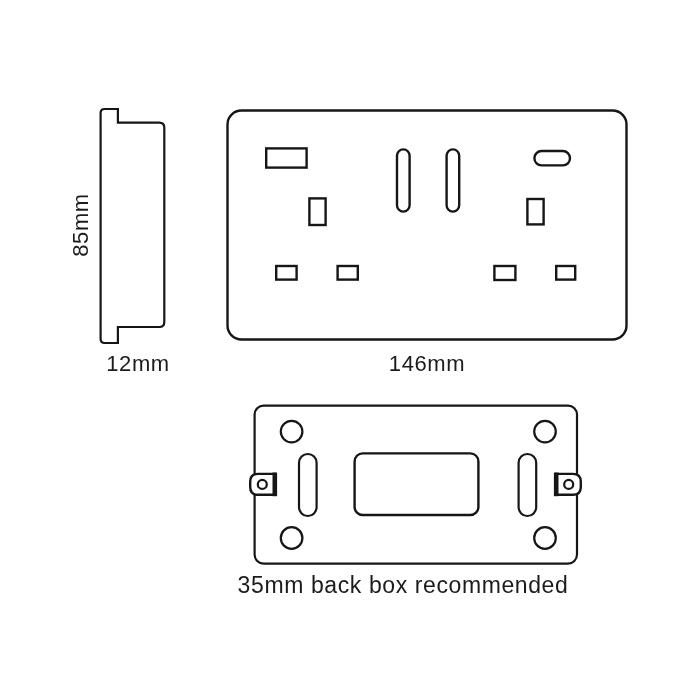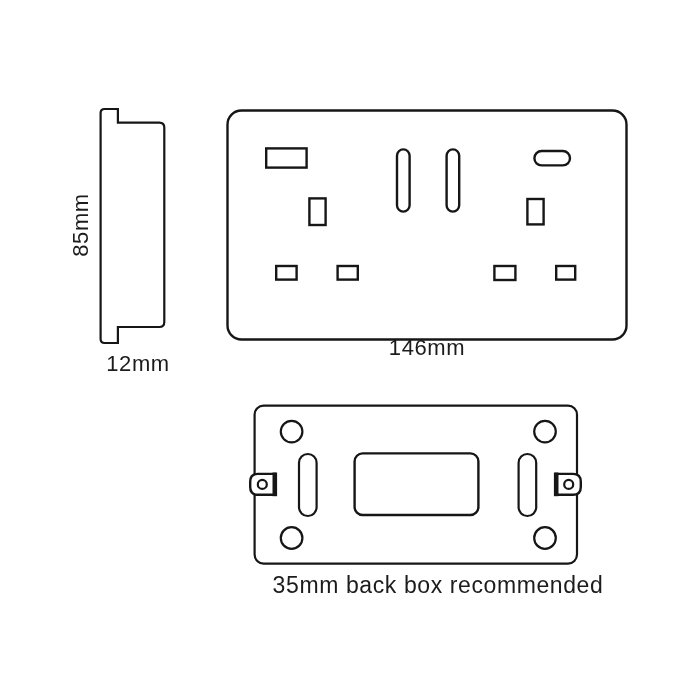--- a/index.html
+++ b/index.html
@@ -100,17 +100,17 @@
                Q580.8 494.8 573 494.8 H556.2 Z"></path>
       <line x1="556.2" y1="472.5" x2="556.2" y2="496.2" stroke="#161616" stroke-width="4.6"></line>
       <circle class="outline" stroke-width="2.2" cx="568.7" cy="484.4" r="4.5"></circle>
     </g>
   </svg>
 
   <div class="dim-label vertical" style="left: 81px; top: 225px;">85mm</div>
 
   <div class="dim-label" style="left: 138px; top: 364px;">12mm</div>
 
-  <div class="dim-label" style="left: 427px; top: 348px;">146mm</div>
+  <div class="dim-label" style="left: 427px; top: 364px;">146mm</div>
 
-  <div class="caption" style="left: 438px; top: 585px;">35mm back box recommended</div>
+  <div class="caption" style="left: 403px; top: 585px;">35mm back box recommended</div>
 
 </div>
 
 </body></html>

